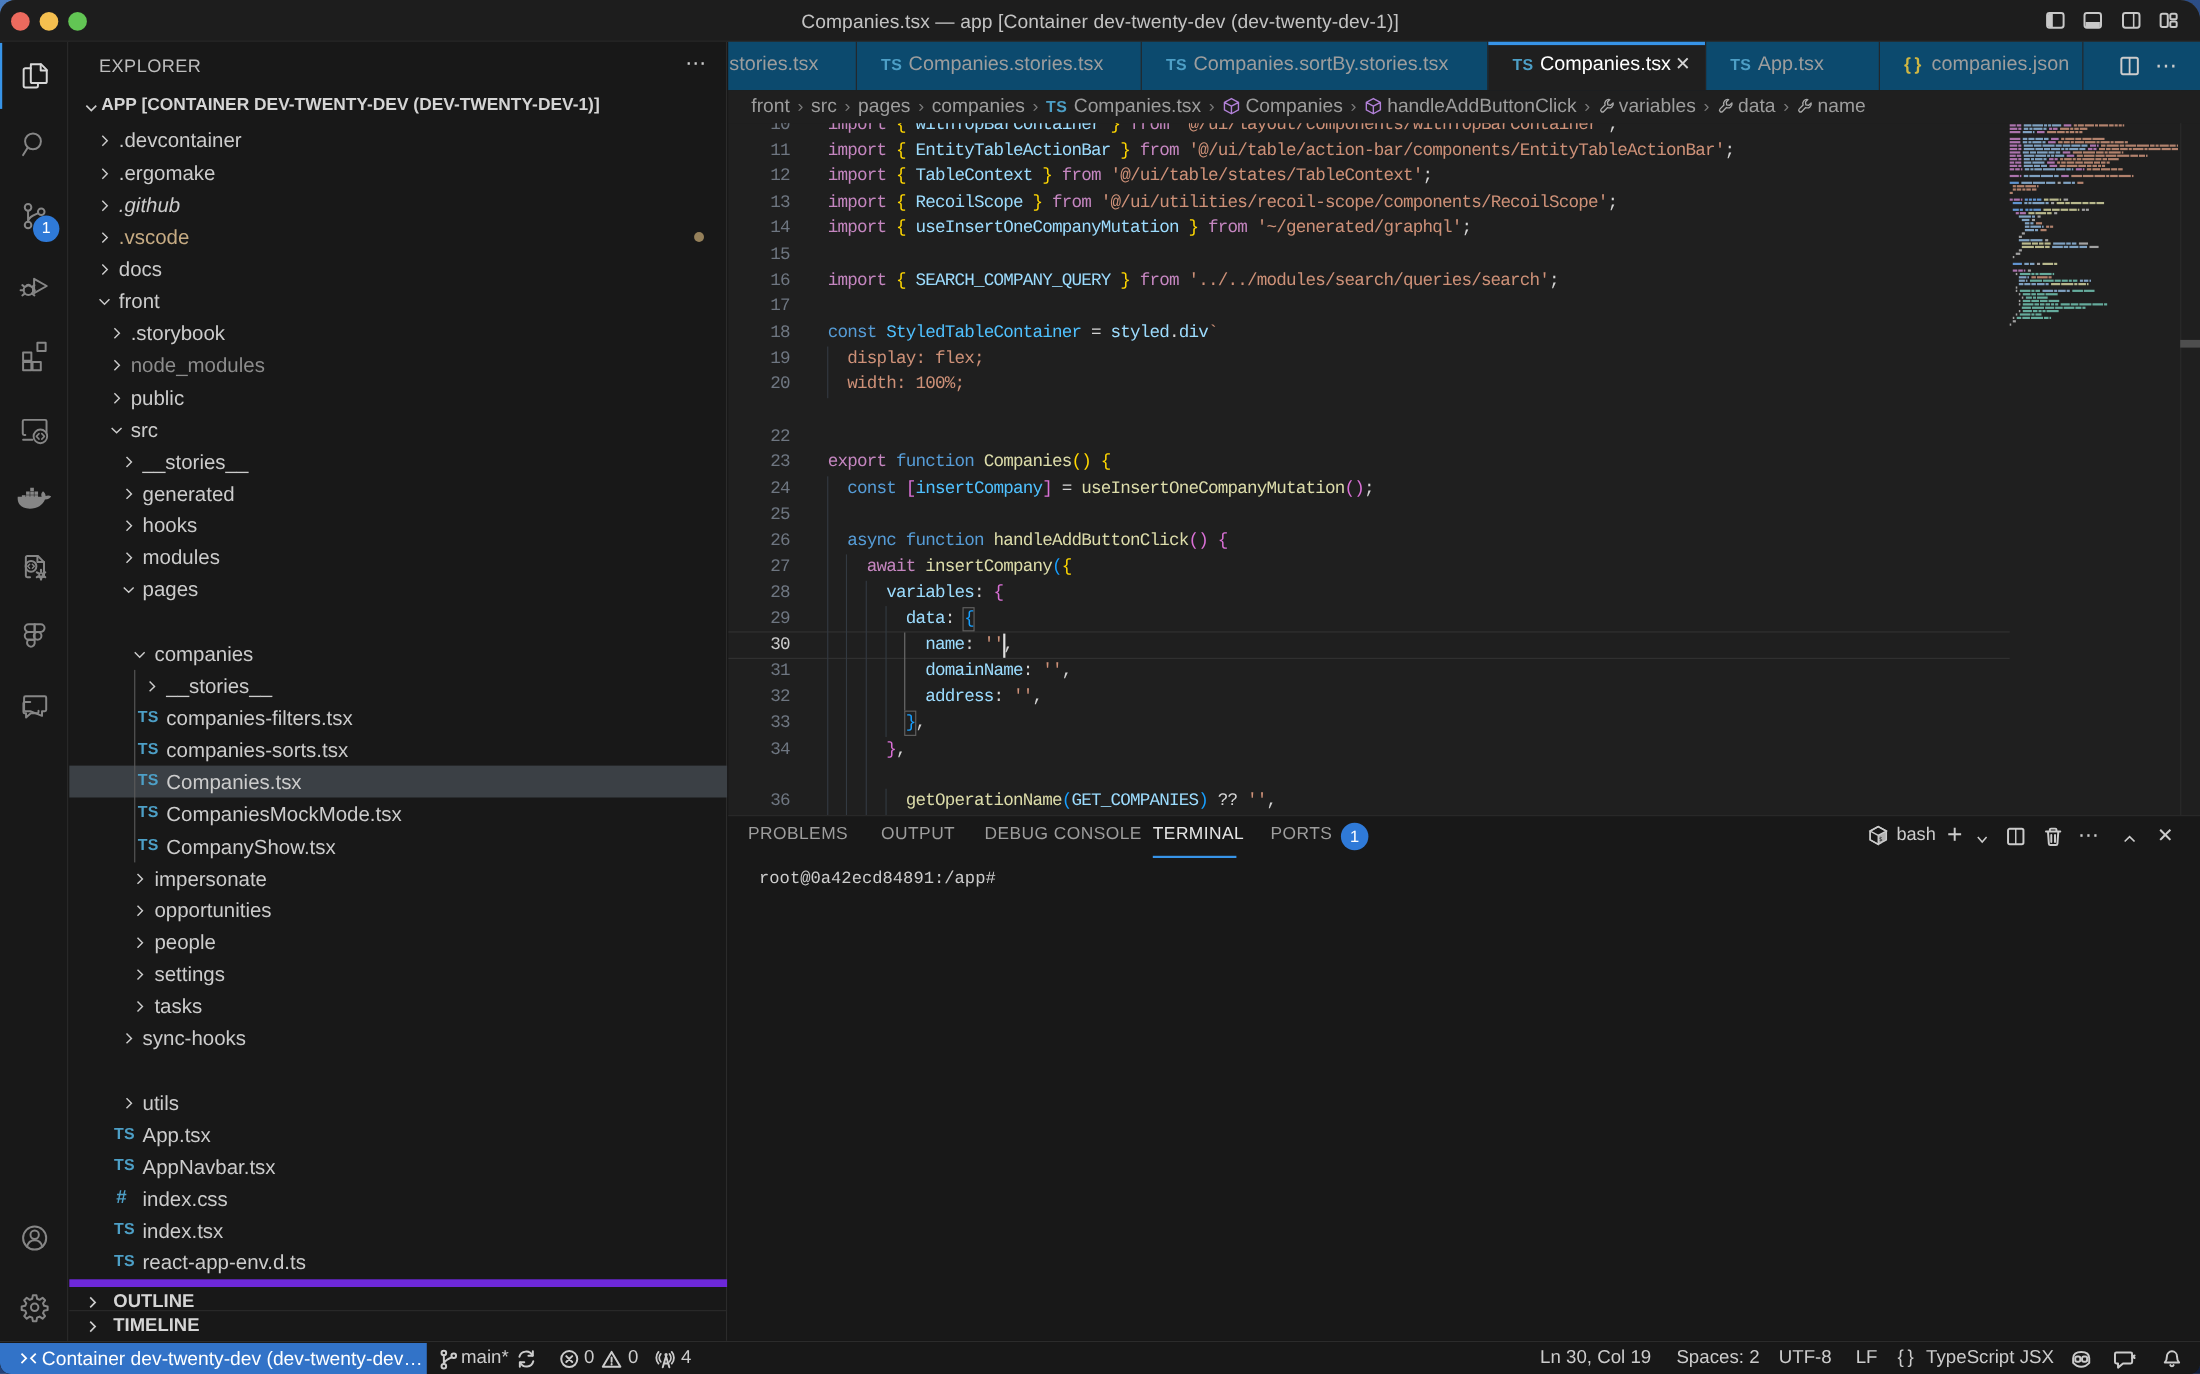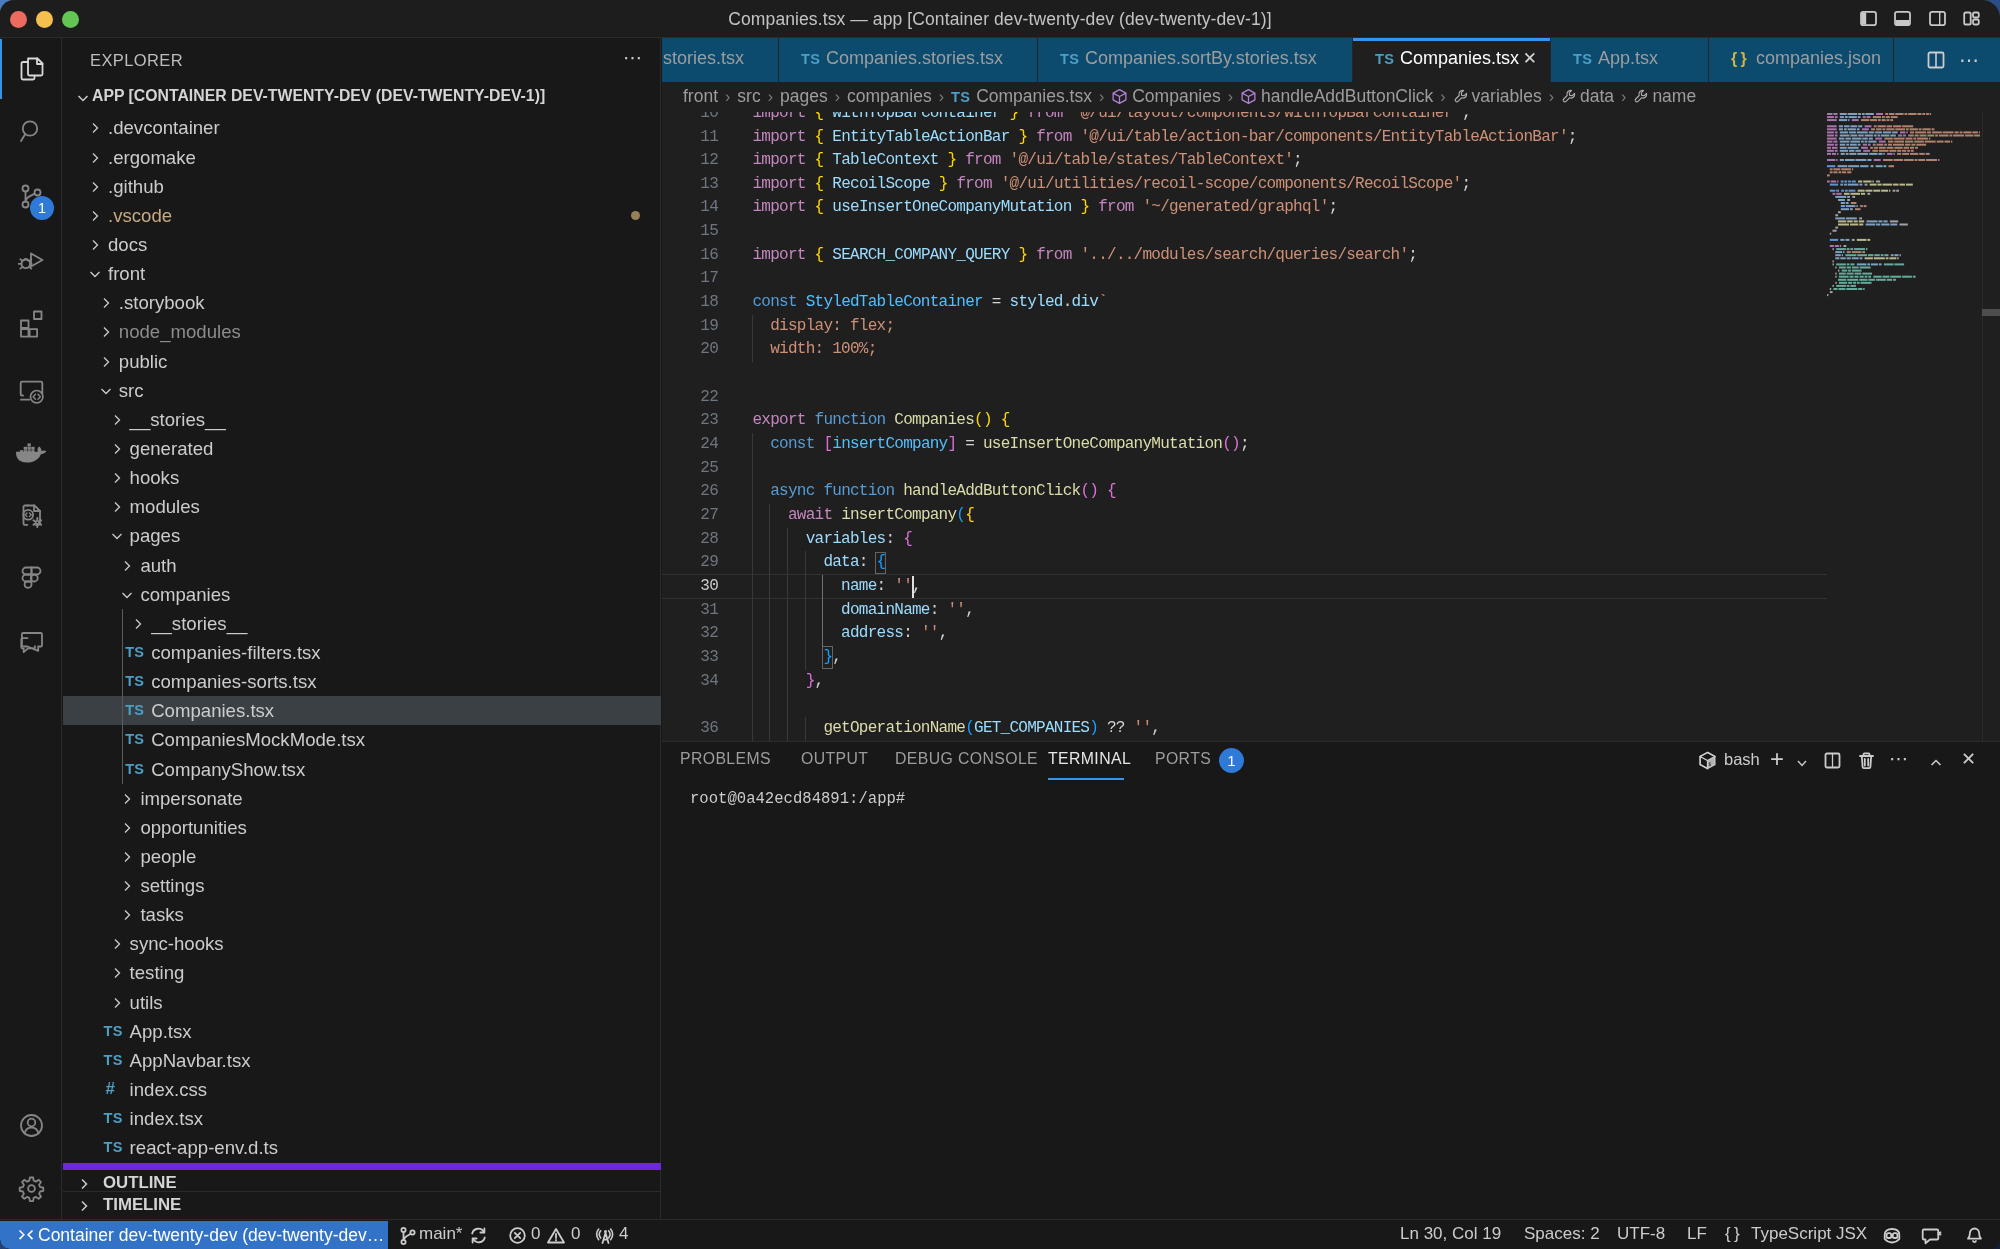--- a/index.html
+++ b/index.html
@@ -203,21 +203,21 @@
           </svg>
         </span>
         <span style="position:absolute;left:45.0px;">.ergomake</span>
       </div>
 <div class="treerow abs" style="top:133.71px;">
         <span style="position:absolute;left:24.0px;top:0;height:29px">
           <svg class="chev" width="16" height="16" viewBox="0 0 16 16">
             <path d="M6 3.5 L10.5 8 L6 12.5" fill="none" stroke="#cccccc" stroke-width="1.3"></path>
           </svg>
         </span>
-        <span style="position:absolute;left:45.0px;">.github</span>
+        <span style="position:absolute;left:45.0px;font-style:italic;">.github</span>
       </div>
 <div class="treerow abs" style="top:162.85px;">
         <span style="position:absolute;left:24.0px;top:0;height:29px">
           <svg class="chev" width="16" height="16" viewBox="0 0 16 16">
             <path d="M6 3.5 L10.5 8 L6 12.5" fill="none" stroke="#cccccc" stroke-width="1.3"></path>
           </svg>
         </span>
         <span style="position:absolute;left:45.0px;color:#c6ab83;">.vscode</span>
         <div style="position:absolute;left:568px;top:10.5px;width:9px;height:9px;border-radius:50%;background:#95805a"></div>
       </div>
@@ -301,28 +301,20 @@
         </span>
         <span style="position:absolute;left:66.6px;">modules</span>
       </div>
 <div class="treerow abs" style="top:483.39px;">
         <span style="position:absolute;left:45.6px;top:0;height:29px">
           <svg class="chev" width="16" height="16" viewBox="0 0 16 16">
             <path d="M3.5 6 L8 10.5 L12.5 6" fill="none" stroke="#cccccc" stroke-width="1.3"></path>
           </svg>
         </span>
         <span style="position:absolute;left:66.6px;">pages</span>
-      </div>
-<div class="treerow abs" style="top:512.53px;">
-        <span style="position:absolute;left:56.4px;top:0;height:29px">
-          <svg class="chev" width="16" height="16" viewBox="0 0 16 16">
-            <path d="M6 3.5 L10.5 8 L6 12.5" fill="none" stroke="#cccccc" stroke-width="1.3"></path>
-          </svg>
-        </span>
-        <span style="position:absolute;left:77.4px;">auth</span>
       </div>
 <div class="treerow abs" style="top:541.67px;">
         <span style="position:absolute;left:56.4px;top:0;height:29px">
           <svg class="chev" width="16" height="16" viewBox="0 0 16 16">
             <path d="M3.5 6 L8 10.5 L12.5 6" fill="none" stroke="#cccccc" stroke-width="1.3"></path>
           </svg>
         </span>
         <span style="position:absolute;left:77.4px;">companies</span>
       </div>
 <div class="treerow abs" style="top:570.81px;">
@@ -393,28 +385,20 @@
         </span>
         <span style="position:absolute;left:77.4px;">tasks</span>
       </div>
 <div class="treerow abs" style="top:891.35px;">
         <span style="position:absolute;left:45.6px;top:0;height:29px">
           <svg class="chev" width="16" height="16" viewBox="0 0 16 16">
             <path d="M6 3.5 L10.5 8 L6 12.5" fill="none" stroke="#cccccc" stroke-width="1.3"></path>
           </svg>
         </span>
         <span style="position:absolute;left:66.6px;">sync-hooks</span>
-      </div>
-<div class="treerow abs" style="top:920.49px;">
-        <span style="position:absolute;left:45.6px;top:0;height:29px">
-          <svg class="chev" width="16" height="16" viewBox="0 0 16 16">
-            <path d="M6 3.5 L10.5 8 L6 12.5" fill="none" stroke="#cccccc" stroke-width="1.3"></path>
-          </svg>
-        </span>
-        <span style="position:absolute;left:66.6px;">testing</span>
       </div>
 <div class="treerow abs" style="top:949.63px;">
         <span style="position:absolute;left:45.6px;top:0;height:29px">
           <svg class="chev" width="16" height="16" viewBox="0 0 16 16">
             <path d="M6 3.5 L10.5 8 L6 12.5" fill="none" stroke="#cccccc" stroke-width="1.3"></path>
           </svg>
         </span>
         <span style="position:absolute;left:66.6px;">utils</span>
       </div>
 <div class="treerow abs" style="top:978.77px;">

